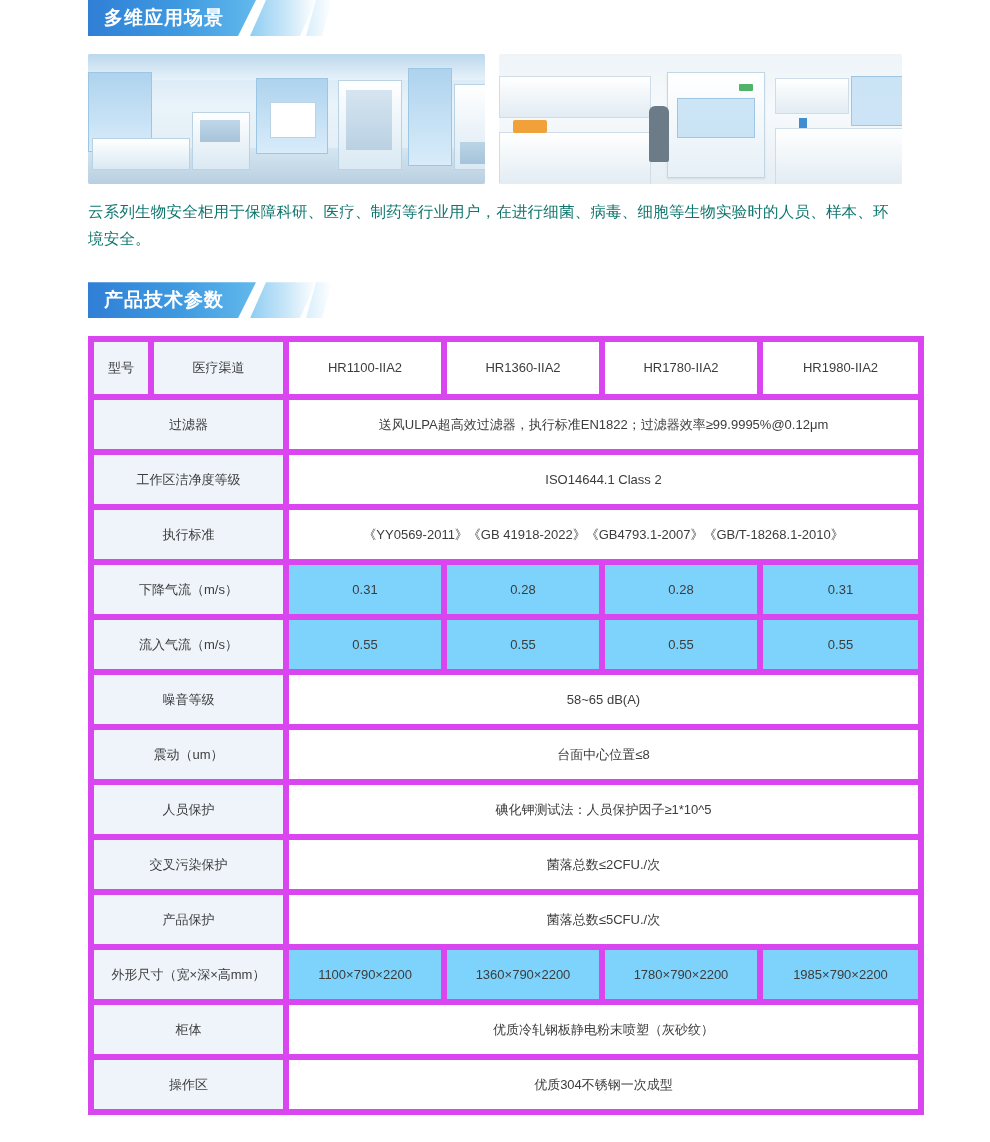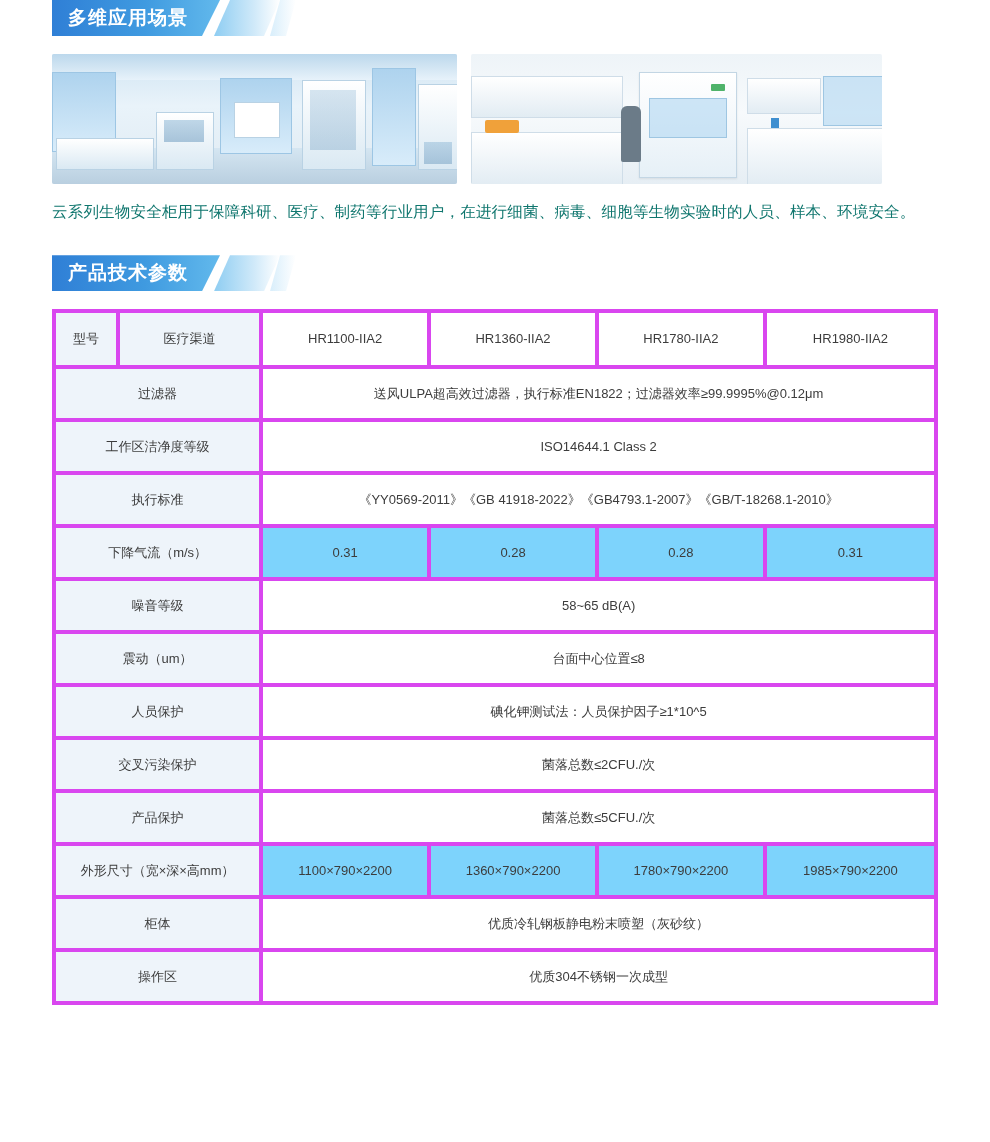--- a/index.html
+++ b/index.html
@@ -14,21 +14,21 @@
     color: #333333;
     position: relative;
     overflow: hidden;
   }
 
   .page {
     position: relative;
     width: 990px;
     height: 1142px;
     box-sizing: border-box;
-    padding: 0 52px;
+    padding: 0 88px;
   }
 
   
   .section-banner {
     position: relative;
     height: 36px;
     margin-bottom: 18px;
     display: flex;
     align-items: stretch;
   }
@@ -147,21 +147,21 @@
 
   
   table.spec {
     width: 100%;
     border-collapse: collapse;
     font-size: 13px;
     color: #3c3c3c;
     table-layout: fixed;
   }
   table.spec td {
-    border: 4px solid #d946ef;
+    border: 6px solid #d946ef;
     text-align: center;
     vertical-align: middle;
     height: 41px;
     padding: 4px 6px;
     line-height: 1.4;
   }
   td.label {
     background: #eef4fa;
     width: 135px;
   }
@@ -276,20 +276,27 @@
         <td class="wide" colspan="4">《YY0569-2011》《GB 41918-2022》《GB4793.1-2007》《GB/T-18268.1-2010》</td>
       </tr>
 
       <tr>
         <td class="label" colspan="2">下降气流（m/s）</td>
         <td class="val">0.31</td>
         <td class="val">0.28</td>
         <td class="val">0.28</td>
         <td class="val">0.31</td>
       </tr>
+      <tr>
+        <td class="label" colspan="2">流入气流（m/s）</td>
+        <td class="val">0.55</td>
+        <td class="val">0.55</td>
+        <td class="val">0.55</td>
+        <td class="val">0.55</td>
+      </tr>
 
       <tr>
         <td class="label" colspan="2">噪音等级</td>
         <td class="wide" colspan="4">58~65 dB(A)</td>
       </tr>
       <tr>
         <td class="label" colspan="2">震动（um）</td>
         <td class="wide" colspan="4">台面中心位置≤8</td>
       </tr>
       <tr>

